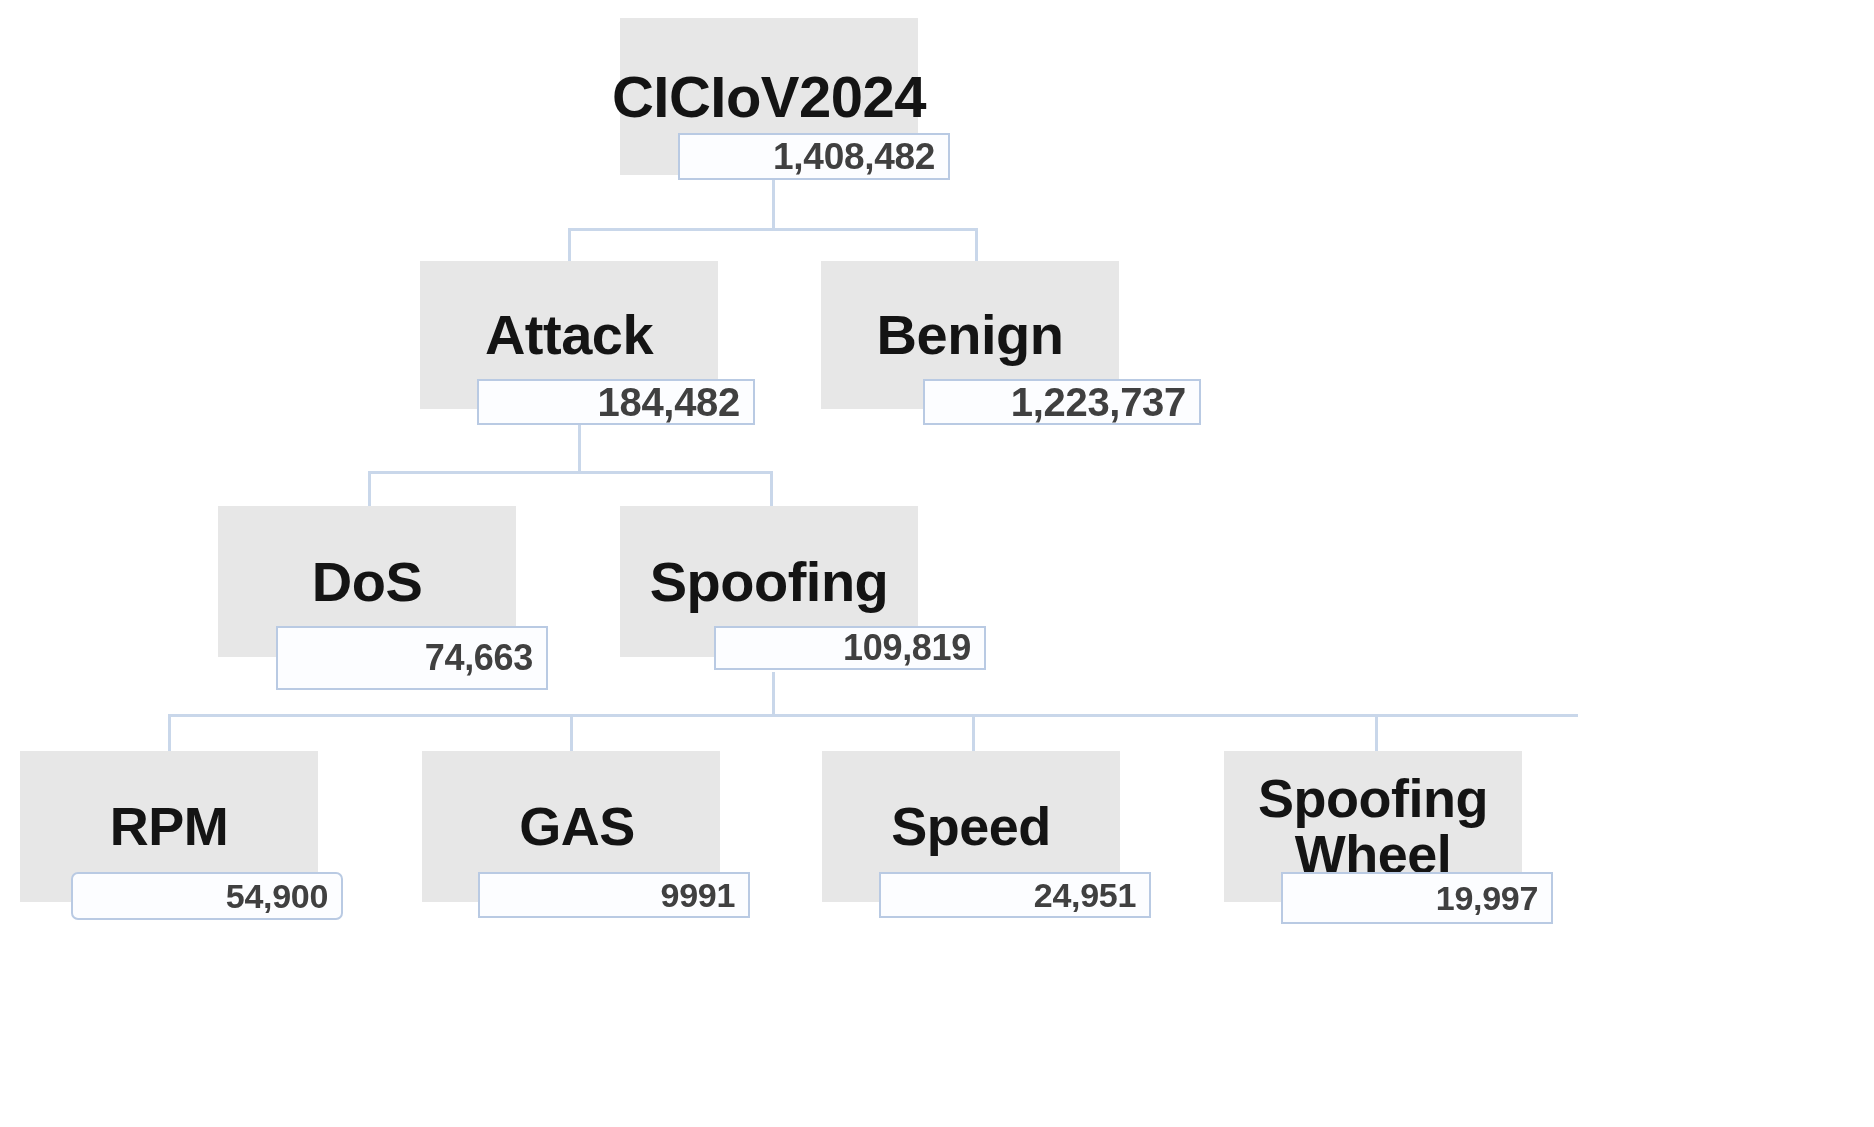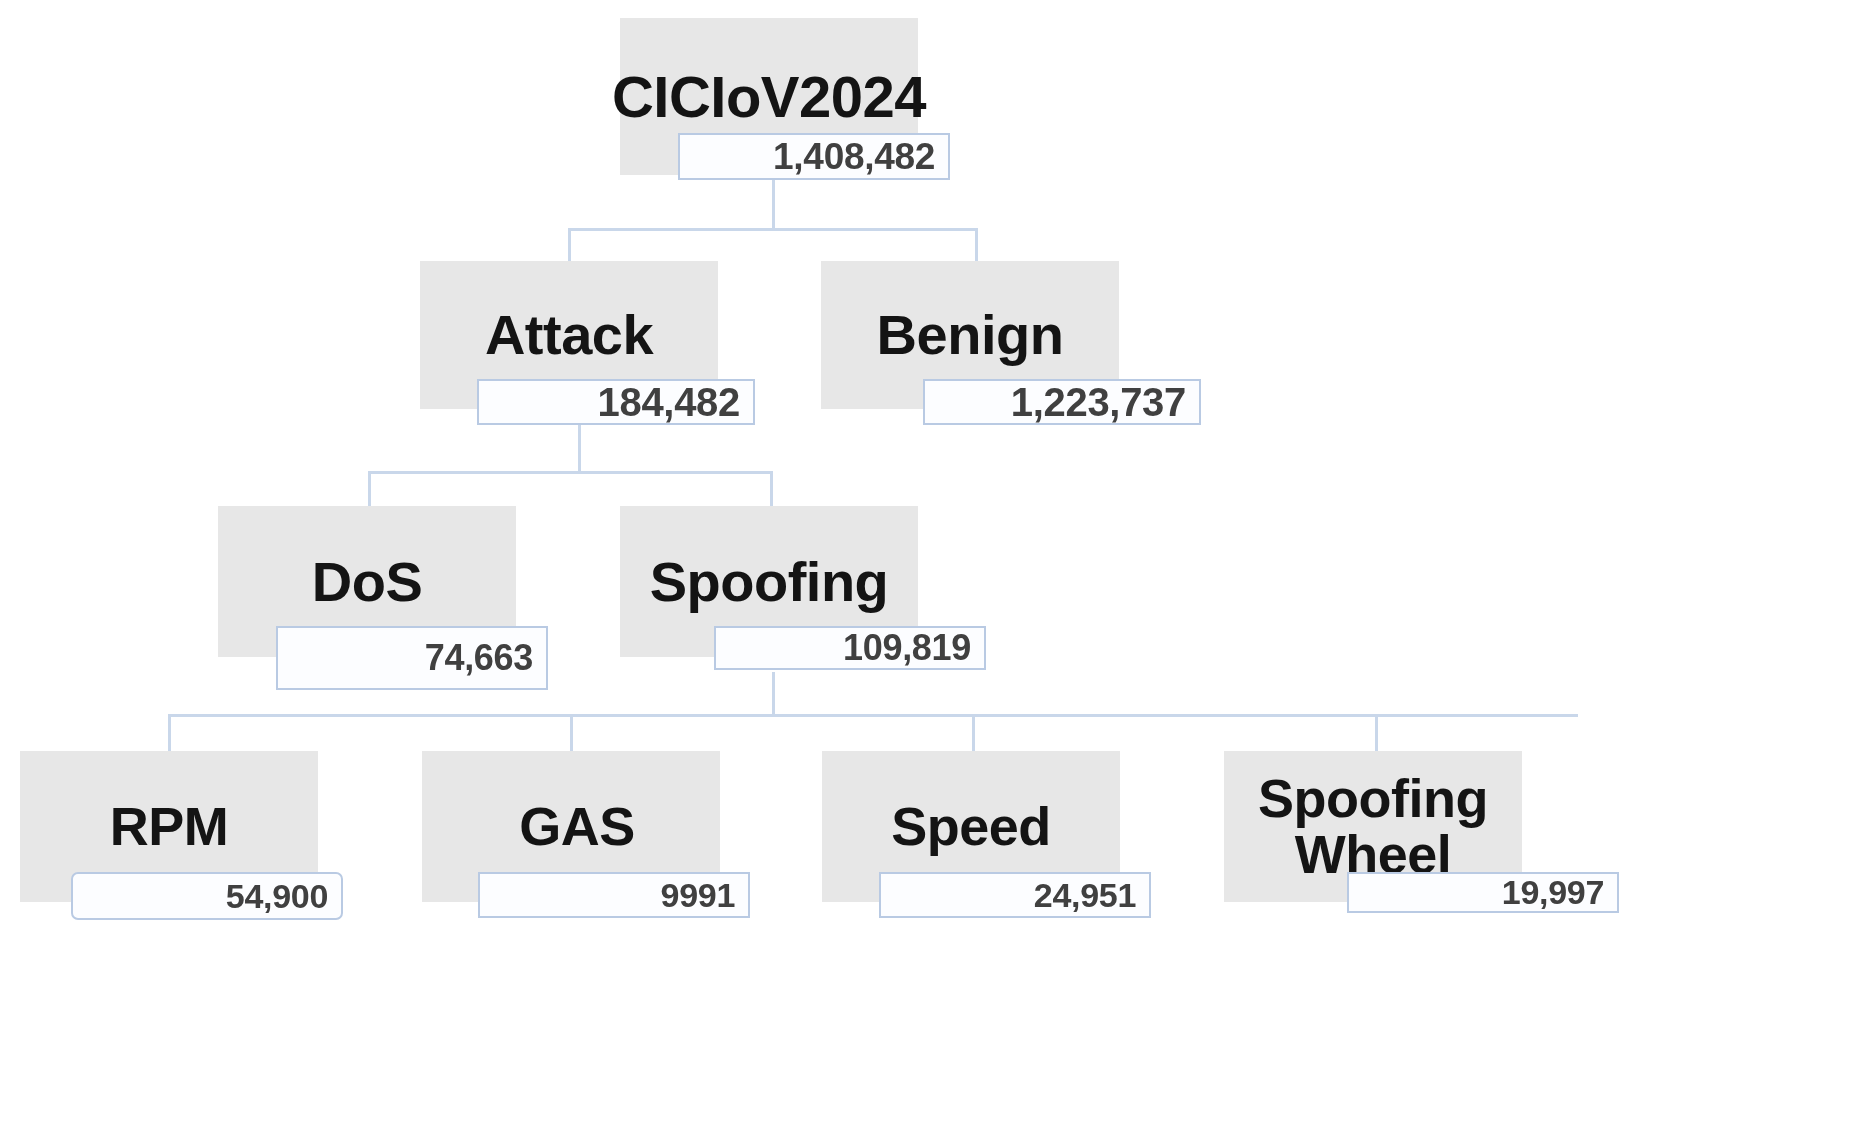--- a/index.html
+++ b/index.html
@@ -148,17 +148,17 @@
     <span class="two-line">Speed</span>
   </div>
   <div class="chip s-l4" style="left:879px; top:872px; width:272px; height:46px;">
     <span>24,951</span>
   </div>
 
   <div class="plate s-l4" style="left:1224px; top:751px; width:298px; height:151px;">
     <span class="two-line">Spoofing
 Wheel</span>
   </div>
-  <div class="chip s-l4" style="left:1347px; top:872px; width:272px; height:41px;">
+  <div class="chip s-l4" style="left:1281px; top:872px; width:272px; height:52px;">
     <span>19,997</span>
   </div>
 
 </div>
 
 </body></html>

